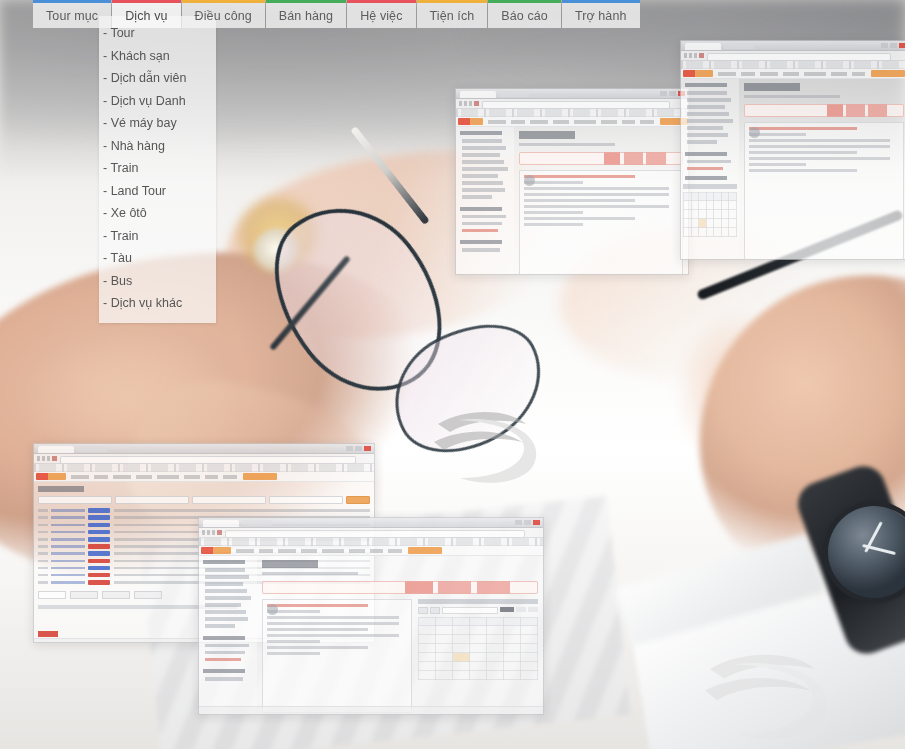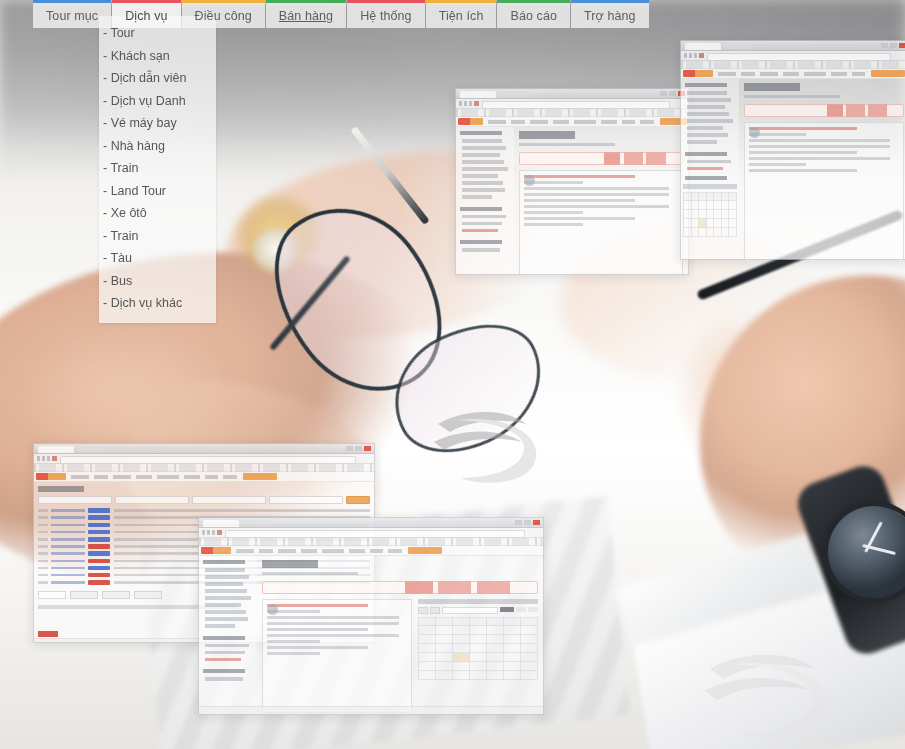--- a/index.html
+++ b/index.html
@@ -790,18 +790,18 @@
     <div class="ditem">- Train</div>
     <div class="ditem">- Tàu</div>
     <div class="ditem">- Bus</div>
     <div class="ditem">- Dịch vụ khác</div>
   </div>
 
 <div id="menubar">
     <div class="mi" style="border-top-color: rgb(74, 144, 217);">Tour mục</div>
     <div class="mi open" style="border-top-color: rgb(232, 82, 95);">Dịch vụ</div>
     <div class="mi" style="border-top-color: rgb(239, 177, 60);">Điều công</div>
-    <div class="mi" style="border-top-color: rgb(69, 173, 90); text-decoration: underline;">Bán hàng</div>
-    <div class="mi" style="border-top-color: rgb(232, 82, 95);">Hệ thống</div>
+    <div class="mi" style="border-top-color: rgb(69, 173, 90);">Bán hàng</div>
+    <div class="mi" style="border-top-color: rgb(232, 82, 95);">Hệ việc</div>
     <div class="mi" style="border-top-color: rgb(239, 177, 60);">Tiện ích</div>
     <div class="mi" style="border-top-color: rgb(69, 173, 90);">Báo cáo</div>
-    <div class="mi" style="border-top-color: rgb(74, 144, 217);">Trợ hàng</div>
+    <div class="mi" style="border-top-color: rgb(74, 144, 217);">Trợ hành</div>
   </div>
 
 </body></html>

